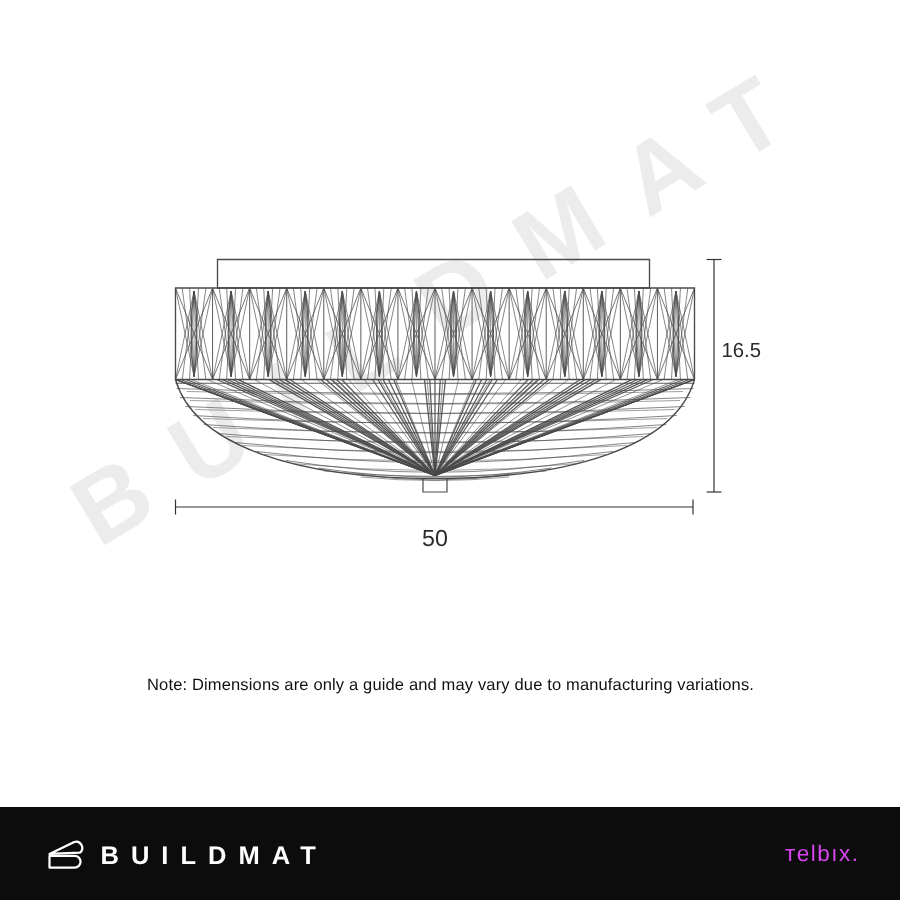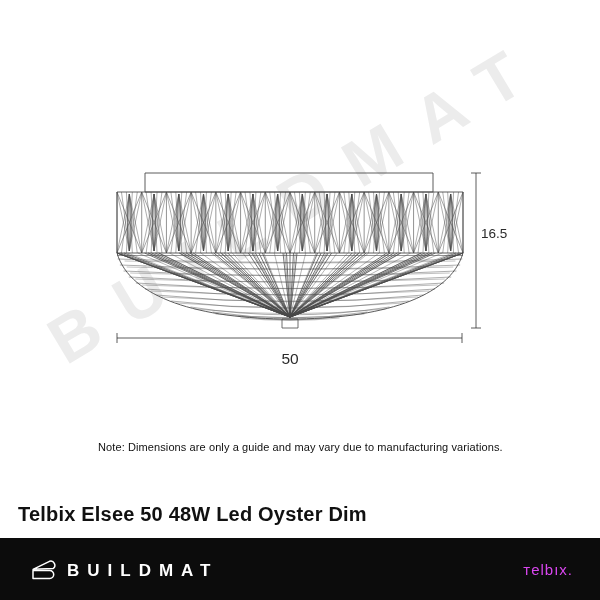--- a/index.html
+++ b/index.html
@@ -10,21 +10,21 @@
   
   .watermark{
     position:absolute;left:297px;top:200px;z-index:0;
     transform:translate(-50%,-50%) rotate(-31deg);
     font-size:66px;font-weight:700;letter-spacing:0.43em;
     color:#ececec;white-space:nowrap;user-select:none;
   }
   .diagram-svg{position:absolute;left:0;top:0;z-index:1;}
   .dim-text{fill:#2b2b2b;font-family:"Liberation Sans",sans-serif;}
   .note{
-    position:absolute;left:98px;top:441px;z-index:2;
+    position:absolute;left:98px;top:451px;z-index:2;
     font-size:11px;color:#111;letter-spacing:0.1px;
   }
   .product-title{
     position:absolute;left:18px;top:503px;z-index:2;
     font-size:20px;font-weight:700;color:#111;letter-spacing:0.2px;
   }
   .footer{
     position:absolute;left:0;bottom:0;width:600px;height:62px;z-index:3;
     background:#0c0c0c;display:flex;align-items:center;
     justify-content:space-between;box-sizing:border-box;padding:0 27px 0 30px;
@@ -410,21 +410,20 @@
         <line x1="117" y1="338" x2="462" y2="338" stroke="#333333" stroke-width="0.8"></line>
         <line x1="117" y1="333" x2="117" y2="343" stroke="#333333" stroke-width="0.8"></line>
         <line x1="462" y1="333" x2="462" y2="343" stroke="#333333" stroke-width="0.8"></line>
       </g>
     <text class="dim-text" x="481" y="238" font-size="13.5">16.5</text>
     <text class="dim-text" x="290" y="364" font-size="15.5" text-anchor="middle">50</text>
   </svg>
 
   <div class="note">Note: Dimensions are only a guide and may vary due to manufacturing variations.</div>
 
-  <div class="product-title">Telbix Elsee 50 48W Led Oyster Dim</div>
 
   <div class="footer">
     <div class="brand">
       <svg width="28" height="24" viewBox="0 0 28 24">
         <path d="M3 12.3 L19.5 4.3 A4.1 4.1 0 0 1 23.3 11.4 L3 12.3 Z" fill="none" stroke="#ffffff" stroke-width="1.5" stroke-linejoin="round"></path>
         <path d="M3 13.6 L19.8 13.6 A3.9 3.9 0 0 1 19.8 21.4 L3 21.4 Z" fill="none" stroke="#ffffff" stroke-width="1.5" stroke-linejoin="round"></path>
       </svg>
       <span class="brand-text">BUILDMAT</span>
     </div>
     <div class="telbix-text">тelbıx.</div>

